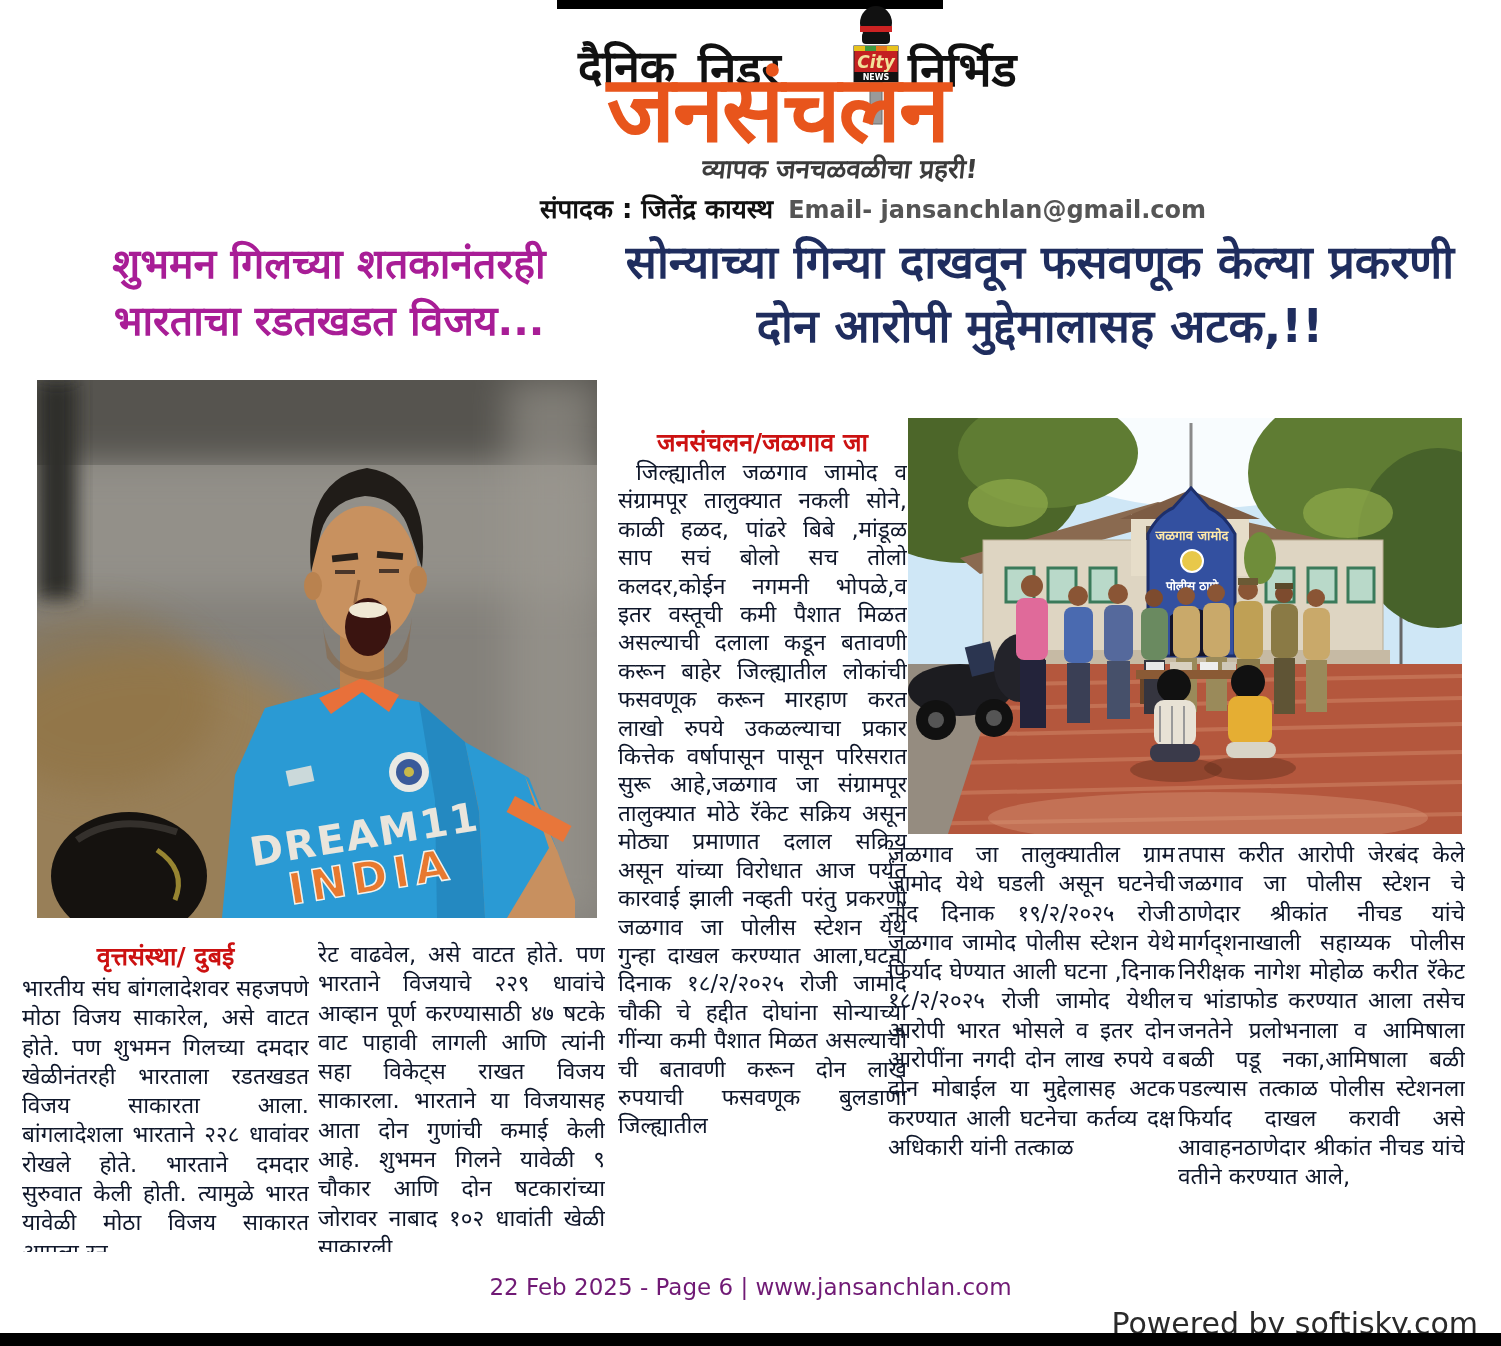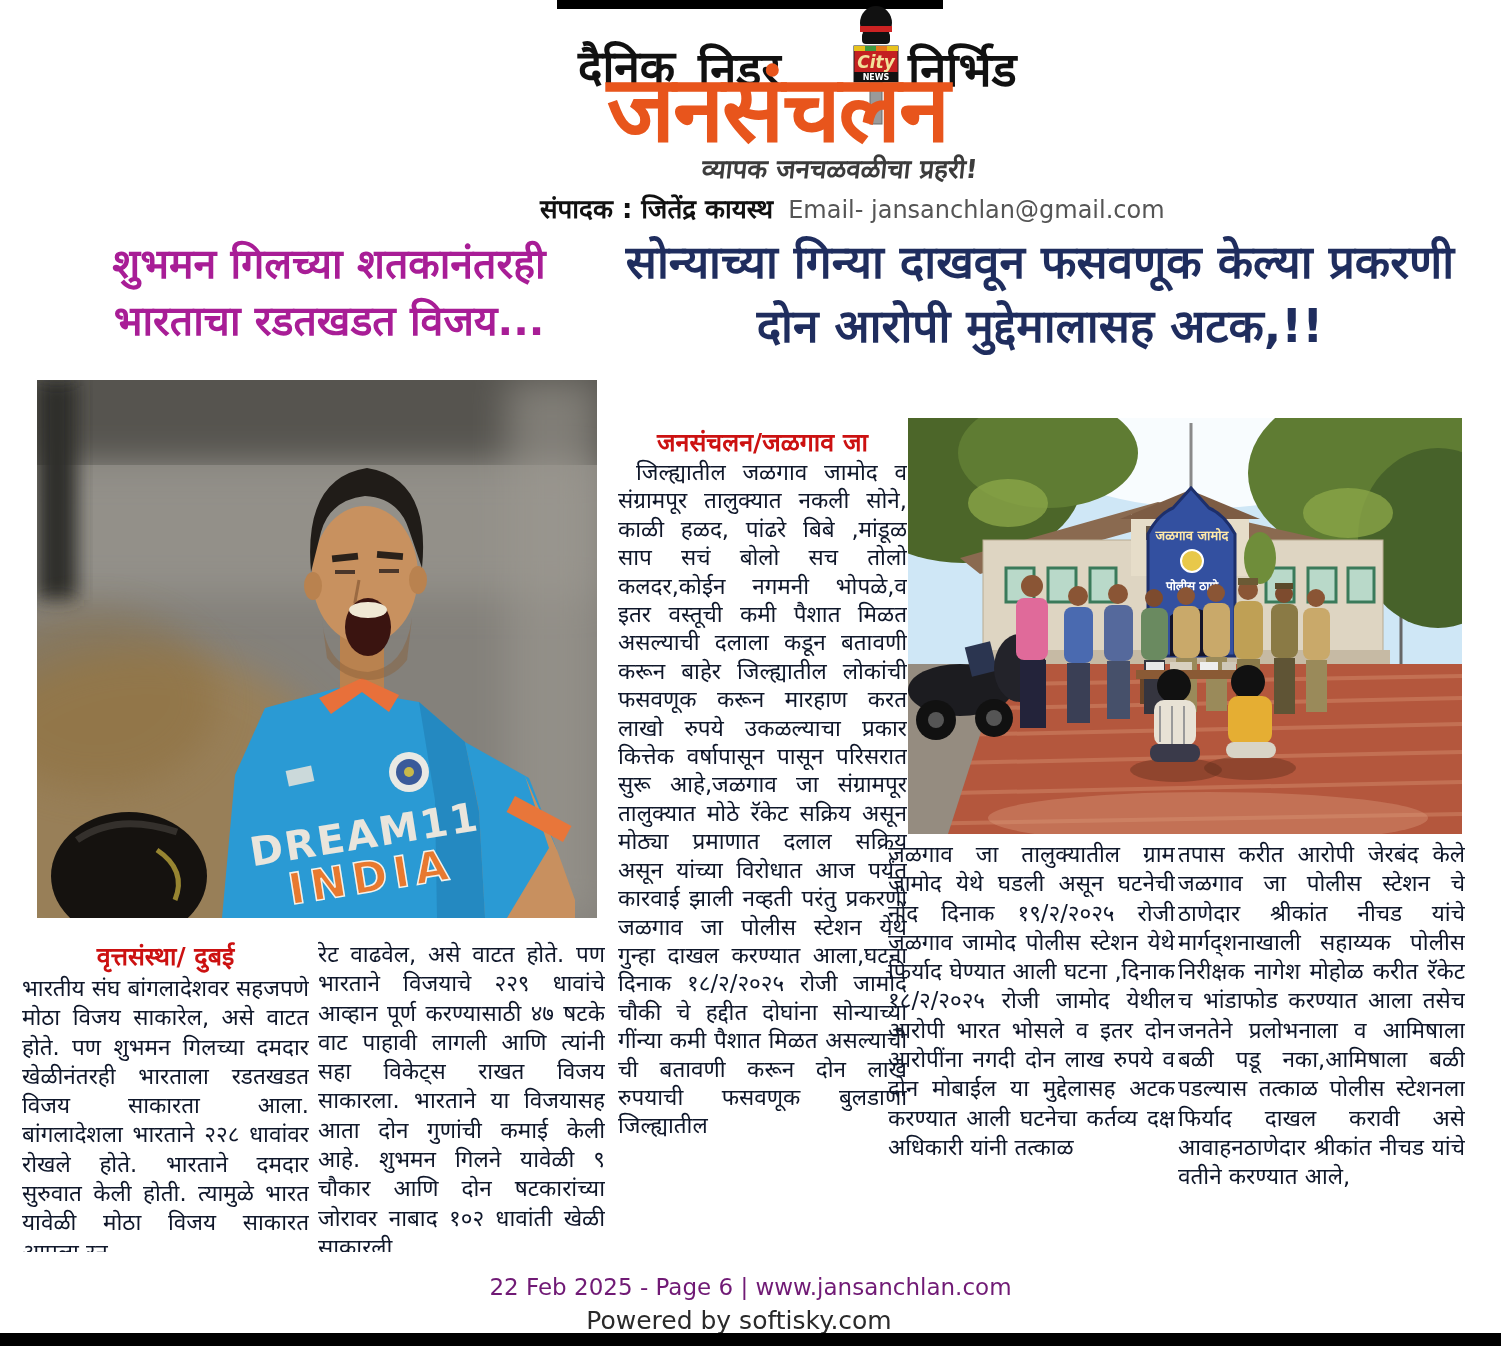--- a/index.html
+++ b/index.html
@@ -11,21 +11,21 @@
   .topbar{left:557px;top:0;width:386px;height:9px;background:#000;}
   .daily{left:578px;top:34px;font-size:46px;font-weight:bold;color:#111;}
   .nidar{left:698px;top:36px;font-size:47px;font-weight:bold;color:#111;}
   .nirbhid{left:908px;top:36px;font-size:47px;font-weight:bold;color:#111;}
   .brand{left:556px;top:60px;width:392px;text-align:right;font-size:92px;line-height:100px;
          font-weight:bold;color:#e8551c;white-space:nowrap;letter-spacing:-2px;}
   .tagline{left:702px;top:150px;width:246px;text-align:center;font-size:26px;font-weight:bold;
            color:#3c3c3c;transform:skewX(-6deg);white-space:nowrap;}
   .editorline{left:540px;top:190px;width:430px;white-space:nowrap;}
   .editorline .ed{font-size:26px;font-weight:bold;color:#111;}
-  .editorline .em{font-size:24px;color:#555;margin-left:10px;font-weight:normal;}
+  .editorline .em{font-size:24px;color:#555;margin-left:10px;font-weight:bold;}
 
   
   .hl-left{left:58px;top:236px;width:542px;text-align:center;color:#a81d96;
            font-weight:bold;font-size:41px;line-height:57px;}
   .hl-right{left:612px;top:230px;width:856px;text-align:center;color:#1f2d5e;
             font-weight:bold;font-size:46px;line-height:64px;}
 
   
   .photo-left{left:37px;top:380px;width:560px;height:538px;overflow:hidden;background:#7d7a75;}
   .photo-right{left:908px;top:418px;width:554px;height:416px;overflow:hidden;background:#fef9c3;}
@@ -37,21 +37,21 @@
   .col-l1{left:22px;top:974px;width:287px;height:278px;overflow:hidden;}
   .col-l2{left:318px;top:940px;width:287px;height:312px;overflow:hidden;}
   .dl-mid{left:618px;top:424px;width:289px;text-align:center;}
   .col-r1{left:618px;top:458px;width:289px;height:794px;overflow:hidden;line-height:28.4px;}
   .col-r2{left:888px;top:840px;width:287px;height:412px;overflow:hidden;}
   .col-r3{left:1178px;top:840px;width:287px;height:412px;overflow:hidden;}
   .indent{text-indent:18px;}
 
   
   .foot1{left:0;top:1274px;width:1501px;text-align:center;font-size:23px;color:#701a75;}
-  .foot2{left:0;top:1306px;width:1478px;text-align:center;font-size:25px;color:#2a2a2a;}
+  .foot2{left:0;top:1306px;width:1478px;text-align:right;font-size:30px;color:#2a2a2a;}
   .bottombar{left:0;top:1333px;width:1501px;height:13px;background:#000;}
 </style>
 </head>
 <body>
 
 <div class="page">
 
   <div class="abs topbar"></div>
   <div class="abs daily">दैनिक</div>
   <div class="abs nidar">निडर</div>

